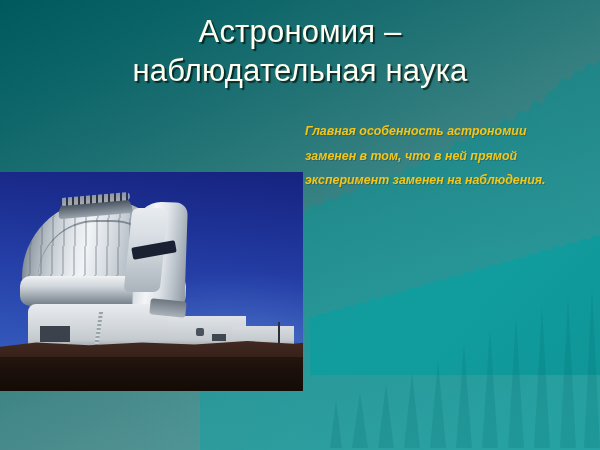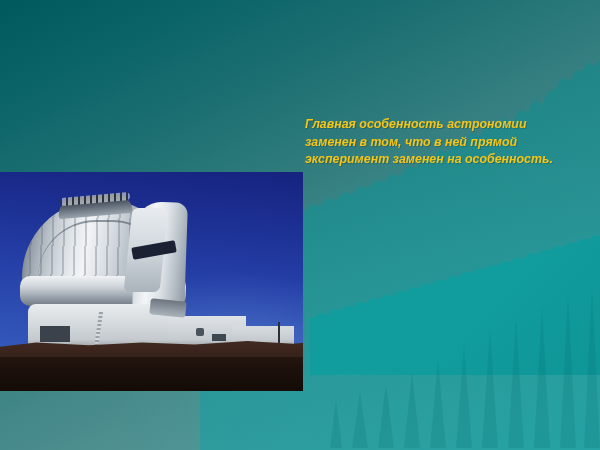--- a/index.html
+++ b/index.html
@@ -69,21 +69,21 @@
     left: 305px;
     top: 116px;
     width: 282px;
     font-size: 12.4px;
     line-height: 17.6px;
     font-style: italic;
     font-weight: bold;
     color: #f5c518;
     text-shadow: 1px 1px 0 rgba(0,0,0,0.18);
   }
-  #body-block .bline { display: block; white-space: nowrap; }
+  #body-block .bline { display: block; white-space: nowrap; margin-top: 7px; }
 
   
   #photo {
     position: absolute;
     left: 0px;
     top: 172px;
     width: 303px;
     height: 219px;
     overflow: hidden;
     background: #1d2f96;
@@ -341,25 +341,27 @@
       <path d="M430,448 L438,360 L446,448 Z" fill="#006a6c"></path>
       <path d="M456,448 L464,344 L472,448 Z" fill="#006a6c"></path>
       <path d="M482,448 L490,330 L498,448 Z" fill="#006a6c"></path>
       <path d="M508,448 L516,318 L524,448 Z" fill="#006a6c"></path>
       <path d="M534,448 L542,306 L550,448 Z" fill="#006a6c"></path>
       <path d="M560,448 L568,296 L576,448 Z" fill="#006a6c"></path>
       <path d="M584,448 L592,288 L600,448 Z" fill="#006a6c"></path>
     </g>
   </svg>
 
+  <div id="title" class="no-select">Астрономия –
+наблюдательная наука</div>
 
   <div id="body-block" class="no-select">
     <span class="bline">Главная особенность астрономии</span>
     <span class="bline">заменен в том, что в ней прямой</span>
-    <span class="bline">эксперимент заменен на особенность.</span>
+    <span class="bline">эксперимент заменен на наблюдения.</span>
   </div>
 
   <div id="photo">
     <div class="sky"></div>
     <div class="sky-glow"></div>
 
     <div class="dome"></div>
     <div class="dome-ribs"></div>
     <div class="dome-rail"></div>
     <div class="dome-band"></div>

